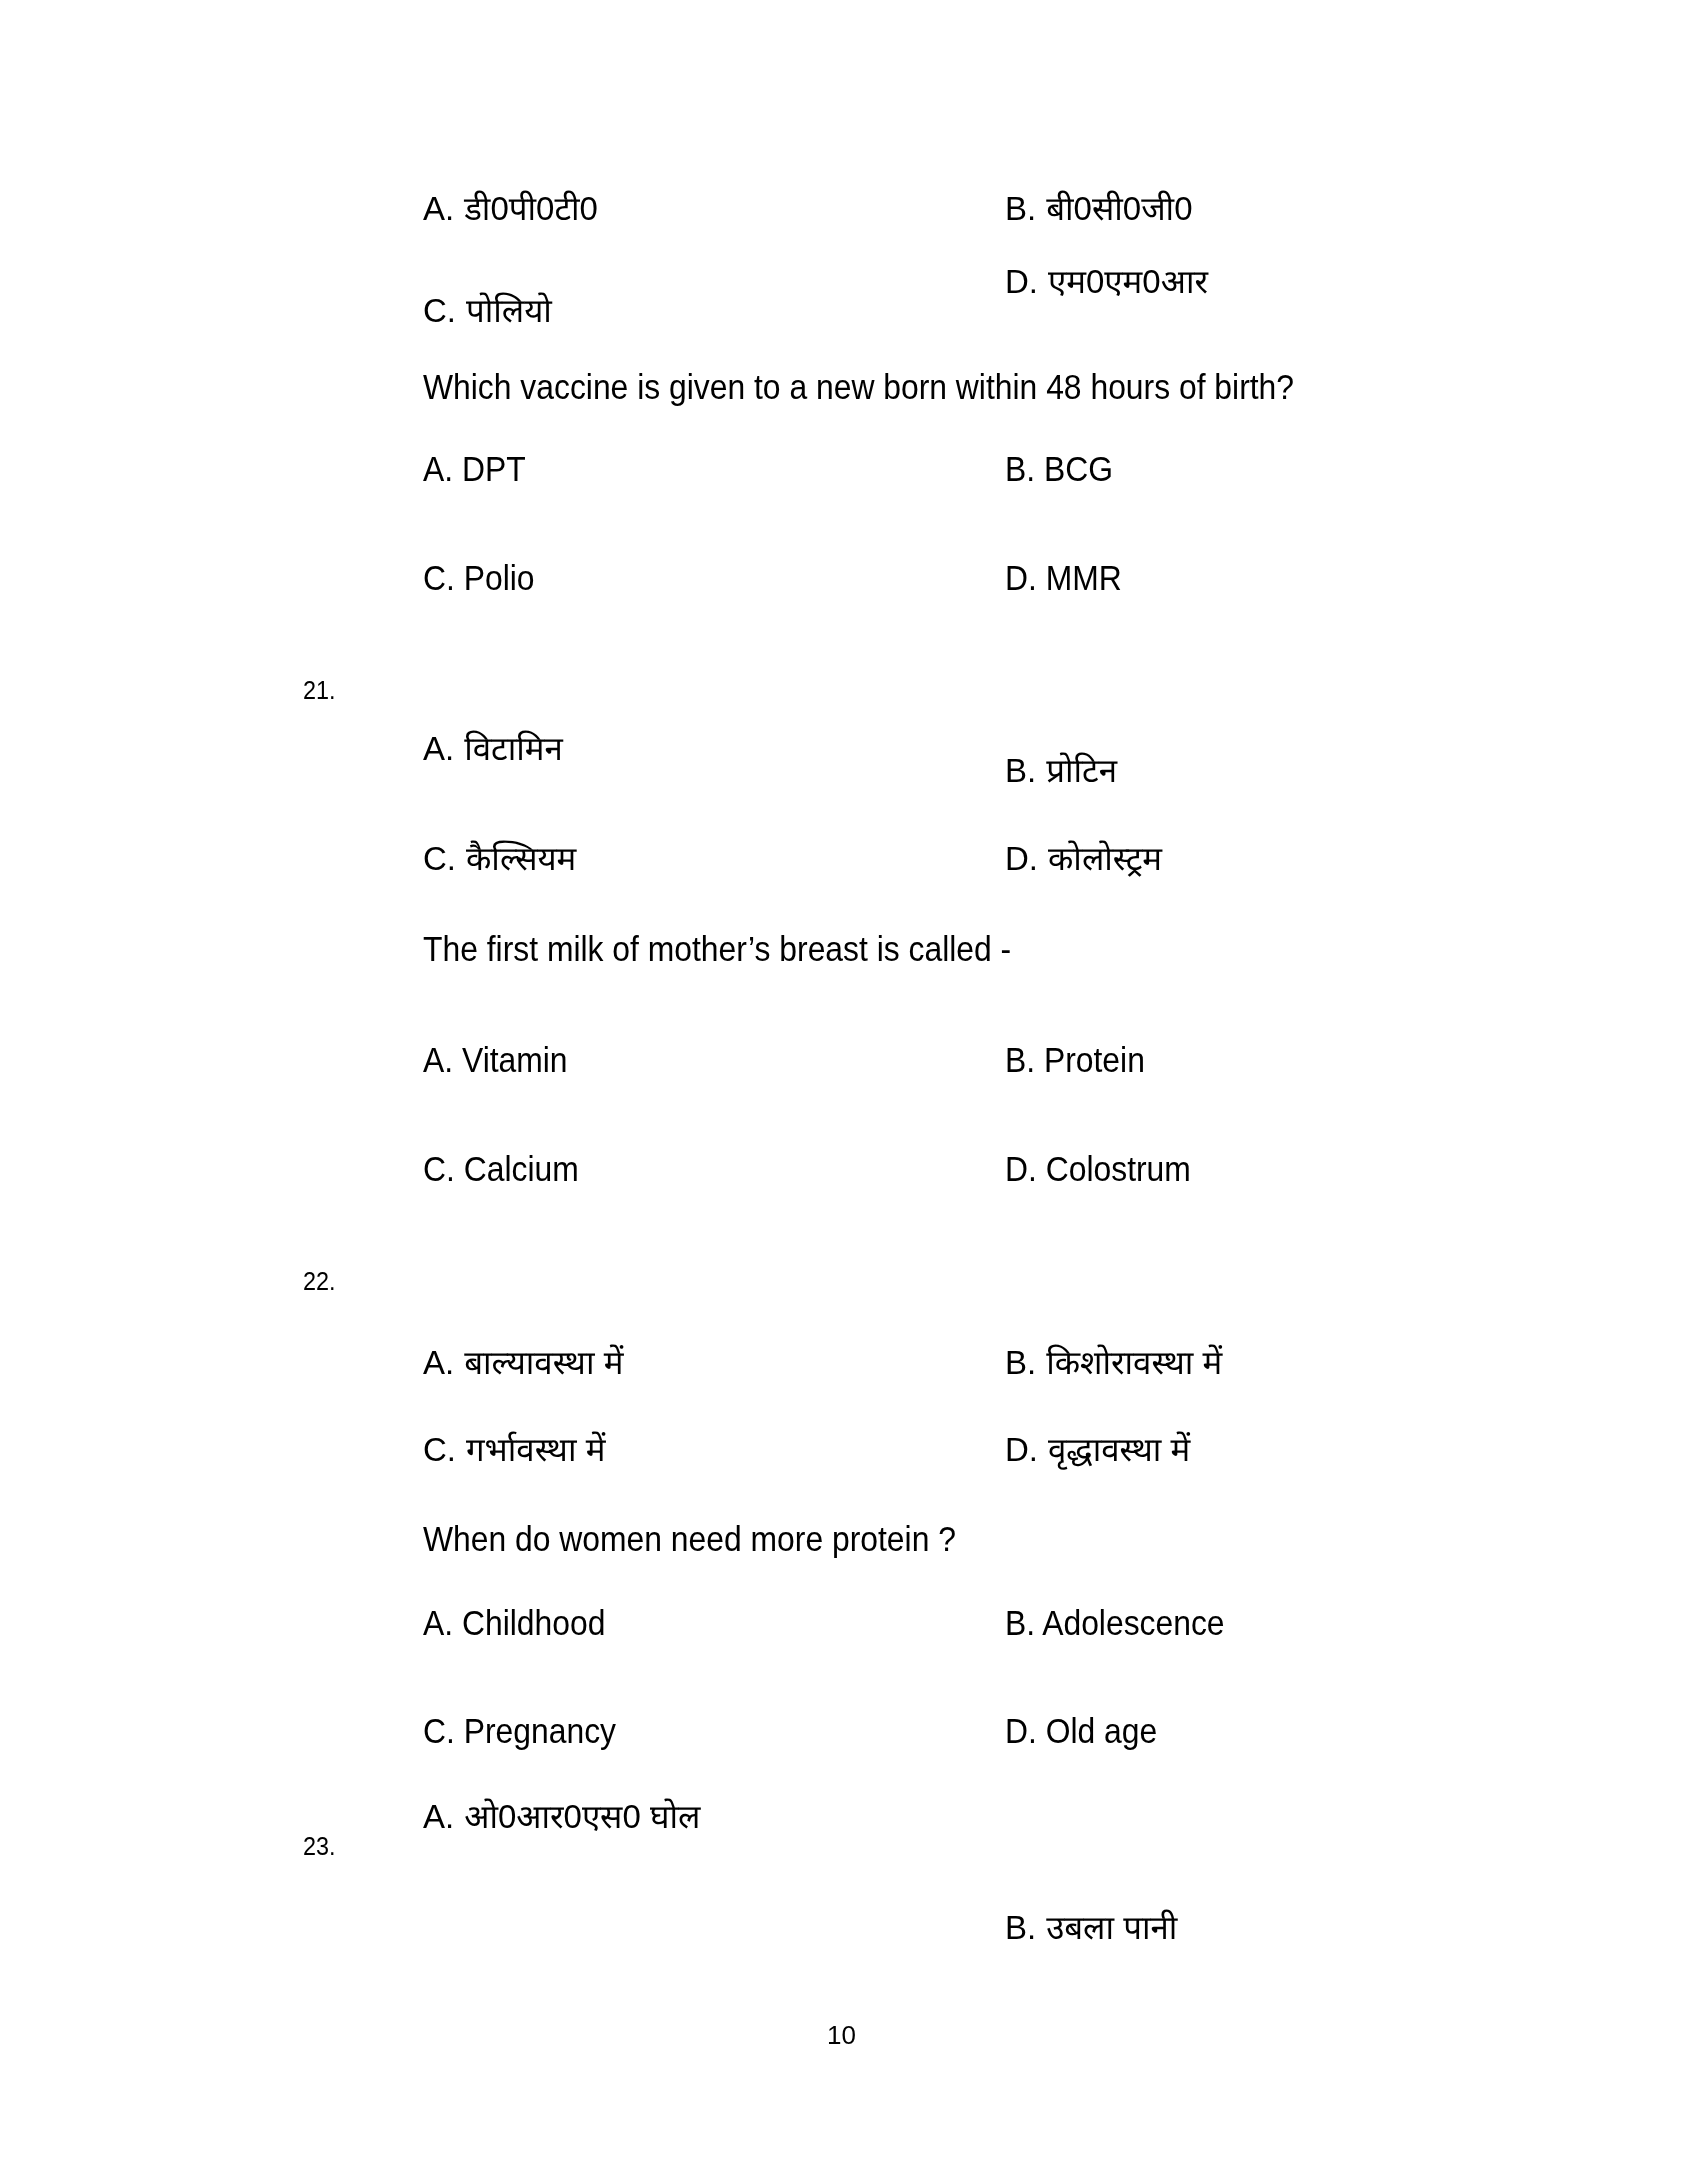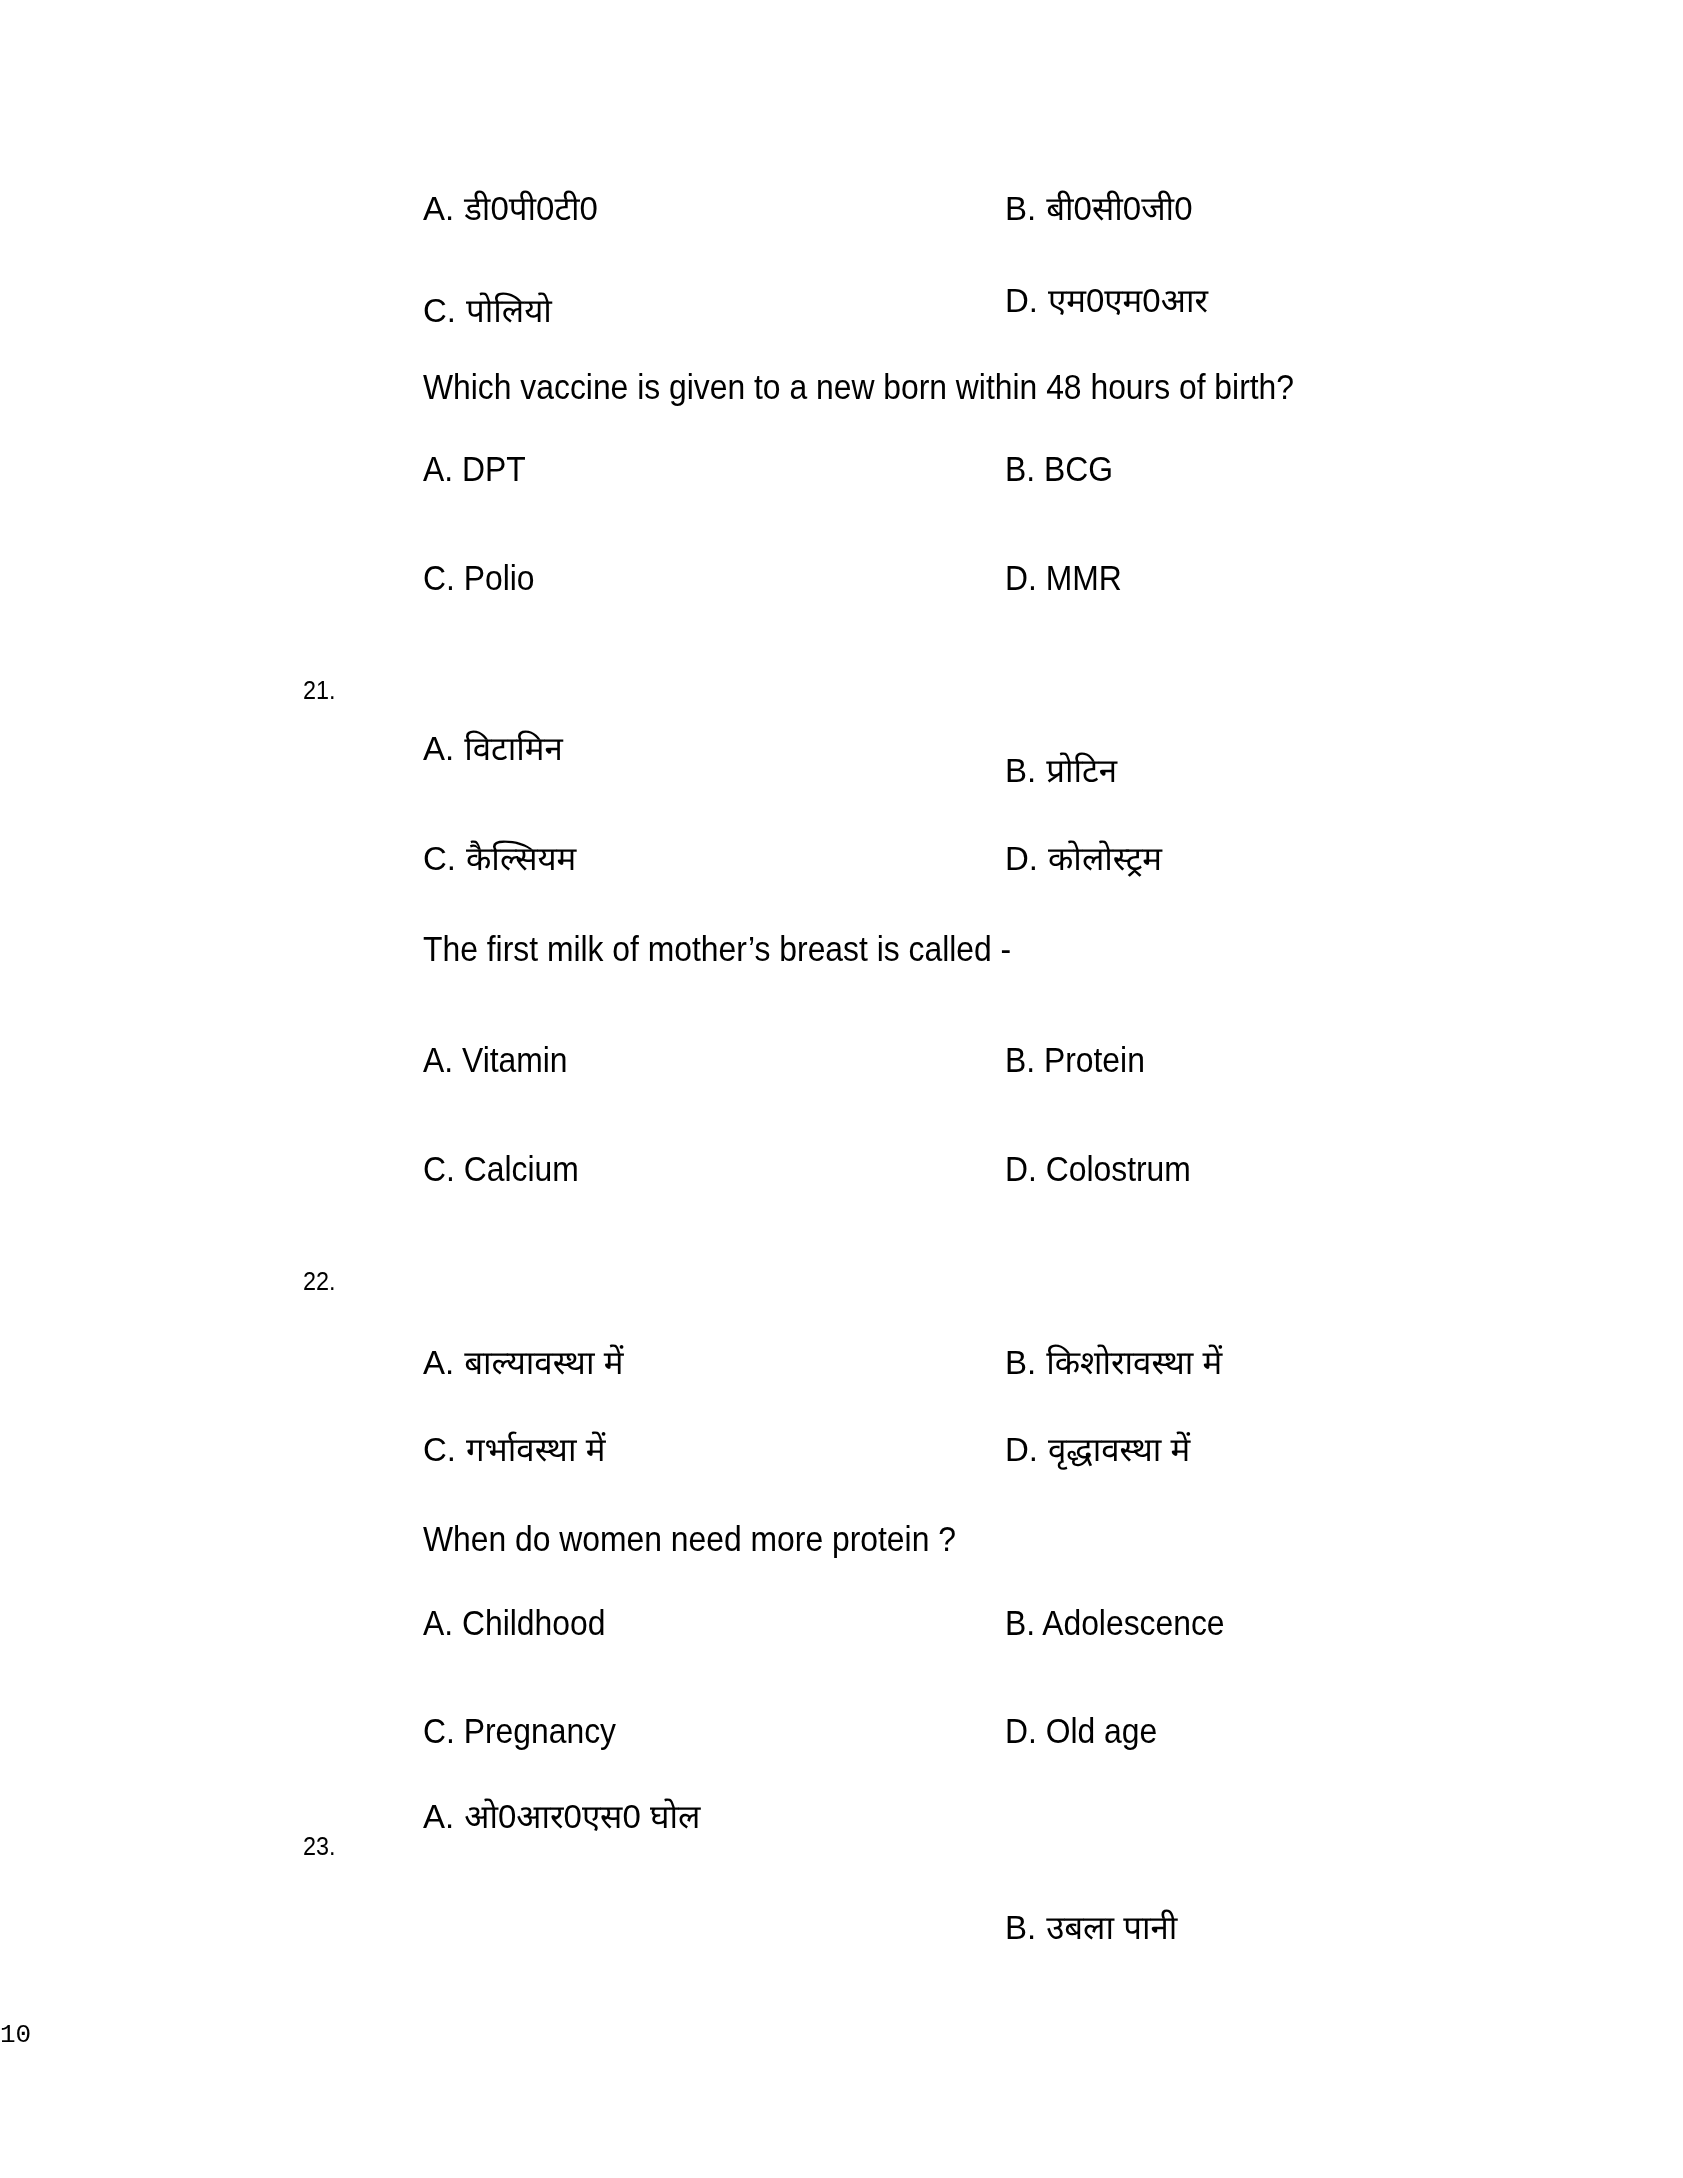--- a/index.html
+++ b/index.html
@@ -6,37 +6,37 @@
   body { width: 1683px; height: 2178px; position: relative; overflow: hidden;
          font-family: "Liberation Sans", "DejaVu Sans", sans-serif; color: #000; }
   .page { position: absolute; left: 0; top: 0; width: 1683px; height: 1927px; background: #fff; }
   .line { position: absolute; white-space: nowrap; line-height: 1; }
   .en { font-size: 35px; transform-origin: left top; transform: scaleX(0.91); }
   .hi { font-size: 33px; }
   .qnum { position: absolute; left: 303px; font-size: 26px; line-height: 1; transform-origin: left top; transform: scaleX(0.9); }
   .colA { left: 423px; }
   .colB { left: 1005px; }
   .letter { margin-right: 10px; }
-  .pagenum { position: absolute; left: 0; width: 1683px; text-align: left; font-family: Liberation Mono, monospace; font-size: 26px; line-height: 1; }
+  .pagenum { position: absolute; left: 0; width: 1683px; text-align: center; font-family: Liberation Sans, sans-serif; font-size: 26px; line-height: 1; }
 </style>
 </head>
 <body>
 
 <div class="page">
 
   <div class="line hi colA" style="top:192px">
     <span class="letter">A.</span><span>डी0पी0टी0</span>
   </div>
   <div class="line hi colB" style="top:192px">
     <span class="letter">B.</span><span>बी0सी0जी0</span>
   </div>
   <div class="line hi colA" style="top:294px">
     <span class="letter">C.</span><span>पोलियो</span>
   </div>
-  <div class="line hi colB" style="top:284px">
+  <div class="line hi colB" style="top:265px">
     <span class="letter">D.</span><span>एम0एम0आर</span>
   </div>
 
   <div class="line en colA" style="top:369px">Which vaccine is given to a new born within 48 hours of birth?</div>
 
   <div class="line en colA" style="top:451px">
     <span>A.</span> <span>DPT</span>
   </div>
   <div class="line en colB" style="top:451px">
     <span>B.</span> <span>BCG</span>

